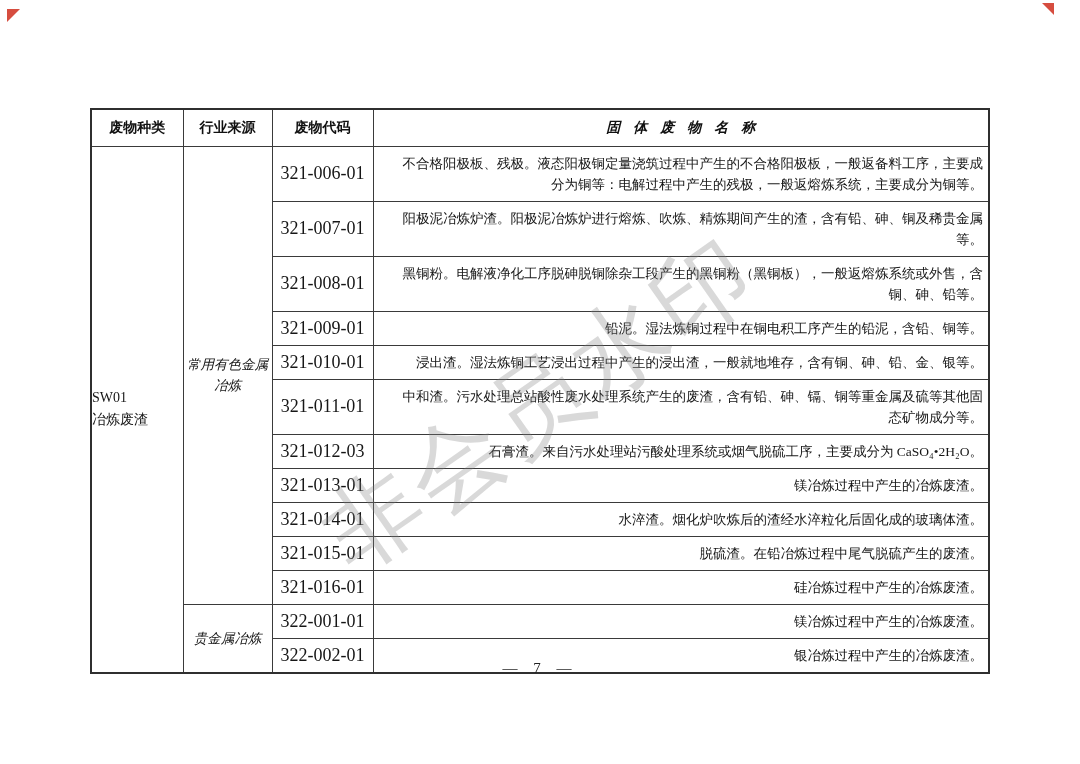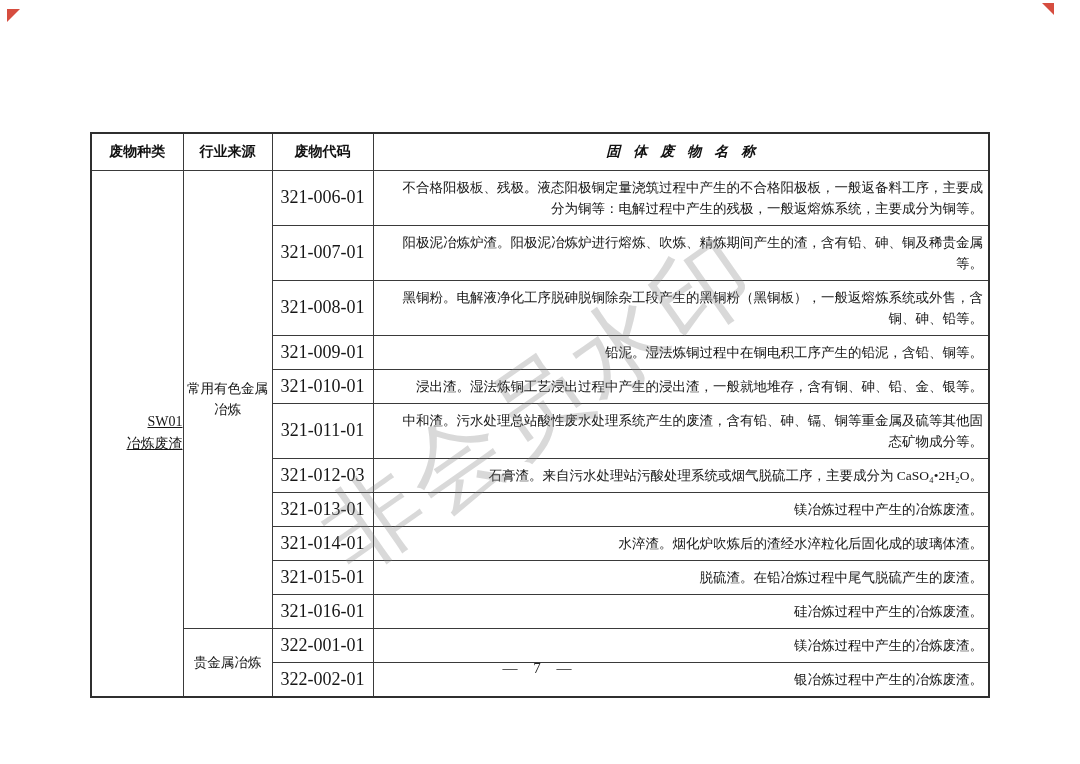--- a/index.html
+++ b/index.html
@@ -49,21 +49,20 @@
     font-family: "Liberation Serif", "DejaVu Serif", serif;
   }
 
   
   .doc-table-wrap {
     position: absolute;
     left: 90px;
     top: 108px;
     width: 768px;
     z-index: 2;
-    margin-top: 24px;
   }
   table.doc-table {
     width: 898px;
     border-collapse: collapse;
     table-layout: fixed;
     border: 2px solid #2f2f2f;
   }
   table.doc-table th,
   table.doc-table td {
     border: 1px solid #3a3a3a;
@@ -72,32 +71,32 @@
   table.doc-table thead th {
     font-family: "Liberation Sans", "DejaVu Sans", sans-serif;
     font-weight: bold;
     font-size: 14px;
     height: 37px;
     text-align: center;
     color: #111;
   }
   th.name-header { letter-spacing: 13px; text-indent: 13px; font-style: italic; }
   td.cat-cell {
-    text-align: right;
+    text-align: left;
     font-size: 14px;
     line-height: 22px;
     color: #161616;
-    text-decoration: underline;
   }
   td.ind-cell {
     text-align: center;
     font-size: 13.5px;
     line-height: 21px;
     padding: 4px 3px;
     color: #161616;
+    font-style: italic;
   }
   td.code-cell {
     text-align: center;
     font-size: 18px;
     font-family: "Liberation Serif", "DejaVu Serif", serif;
     color: #161616;
     height: 34px;
   }
   td.name-cell {
     font-size: 13.5px;

